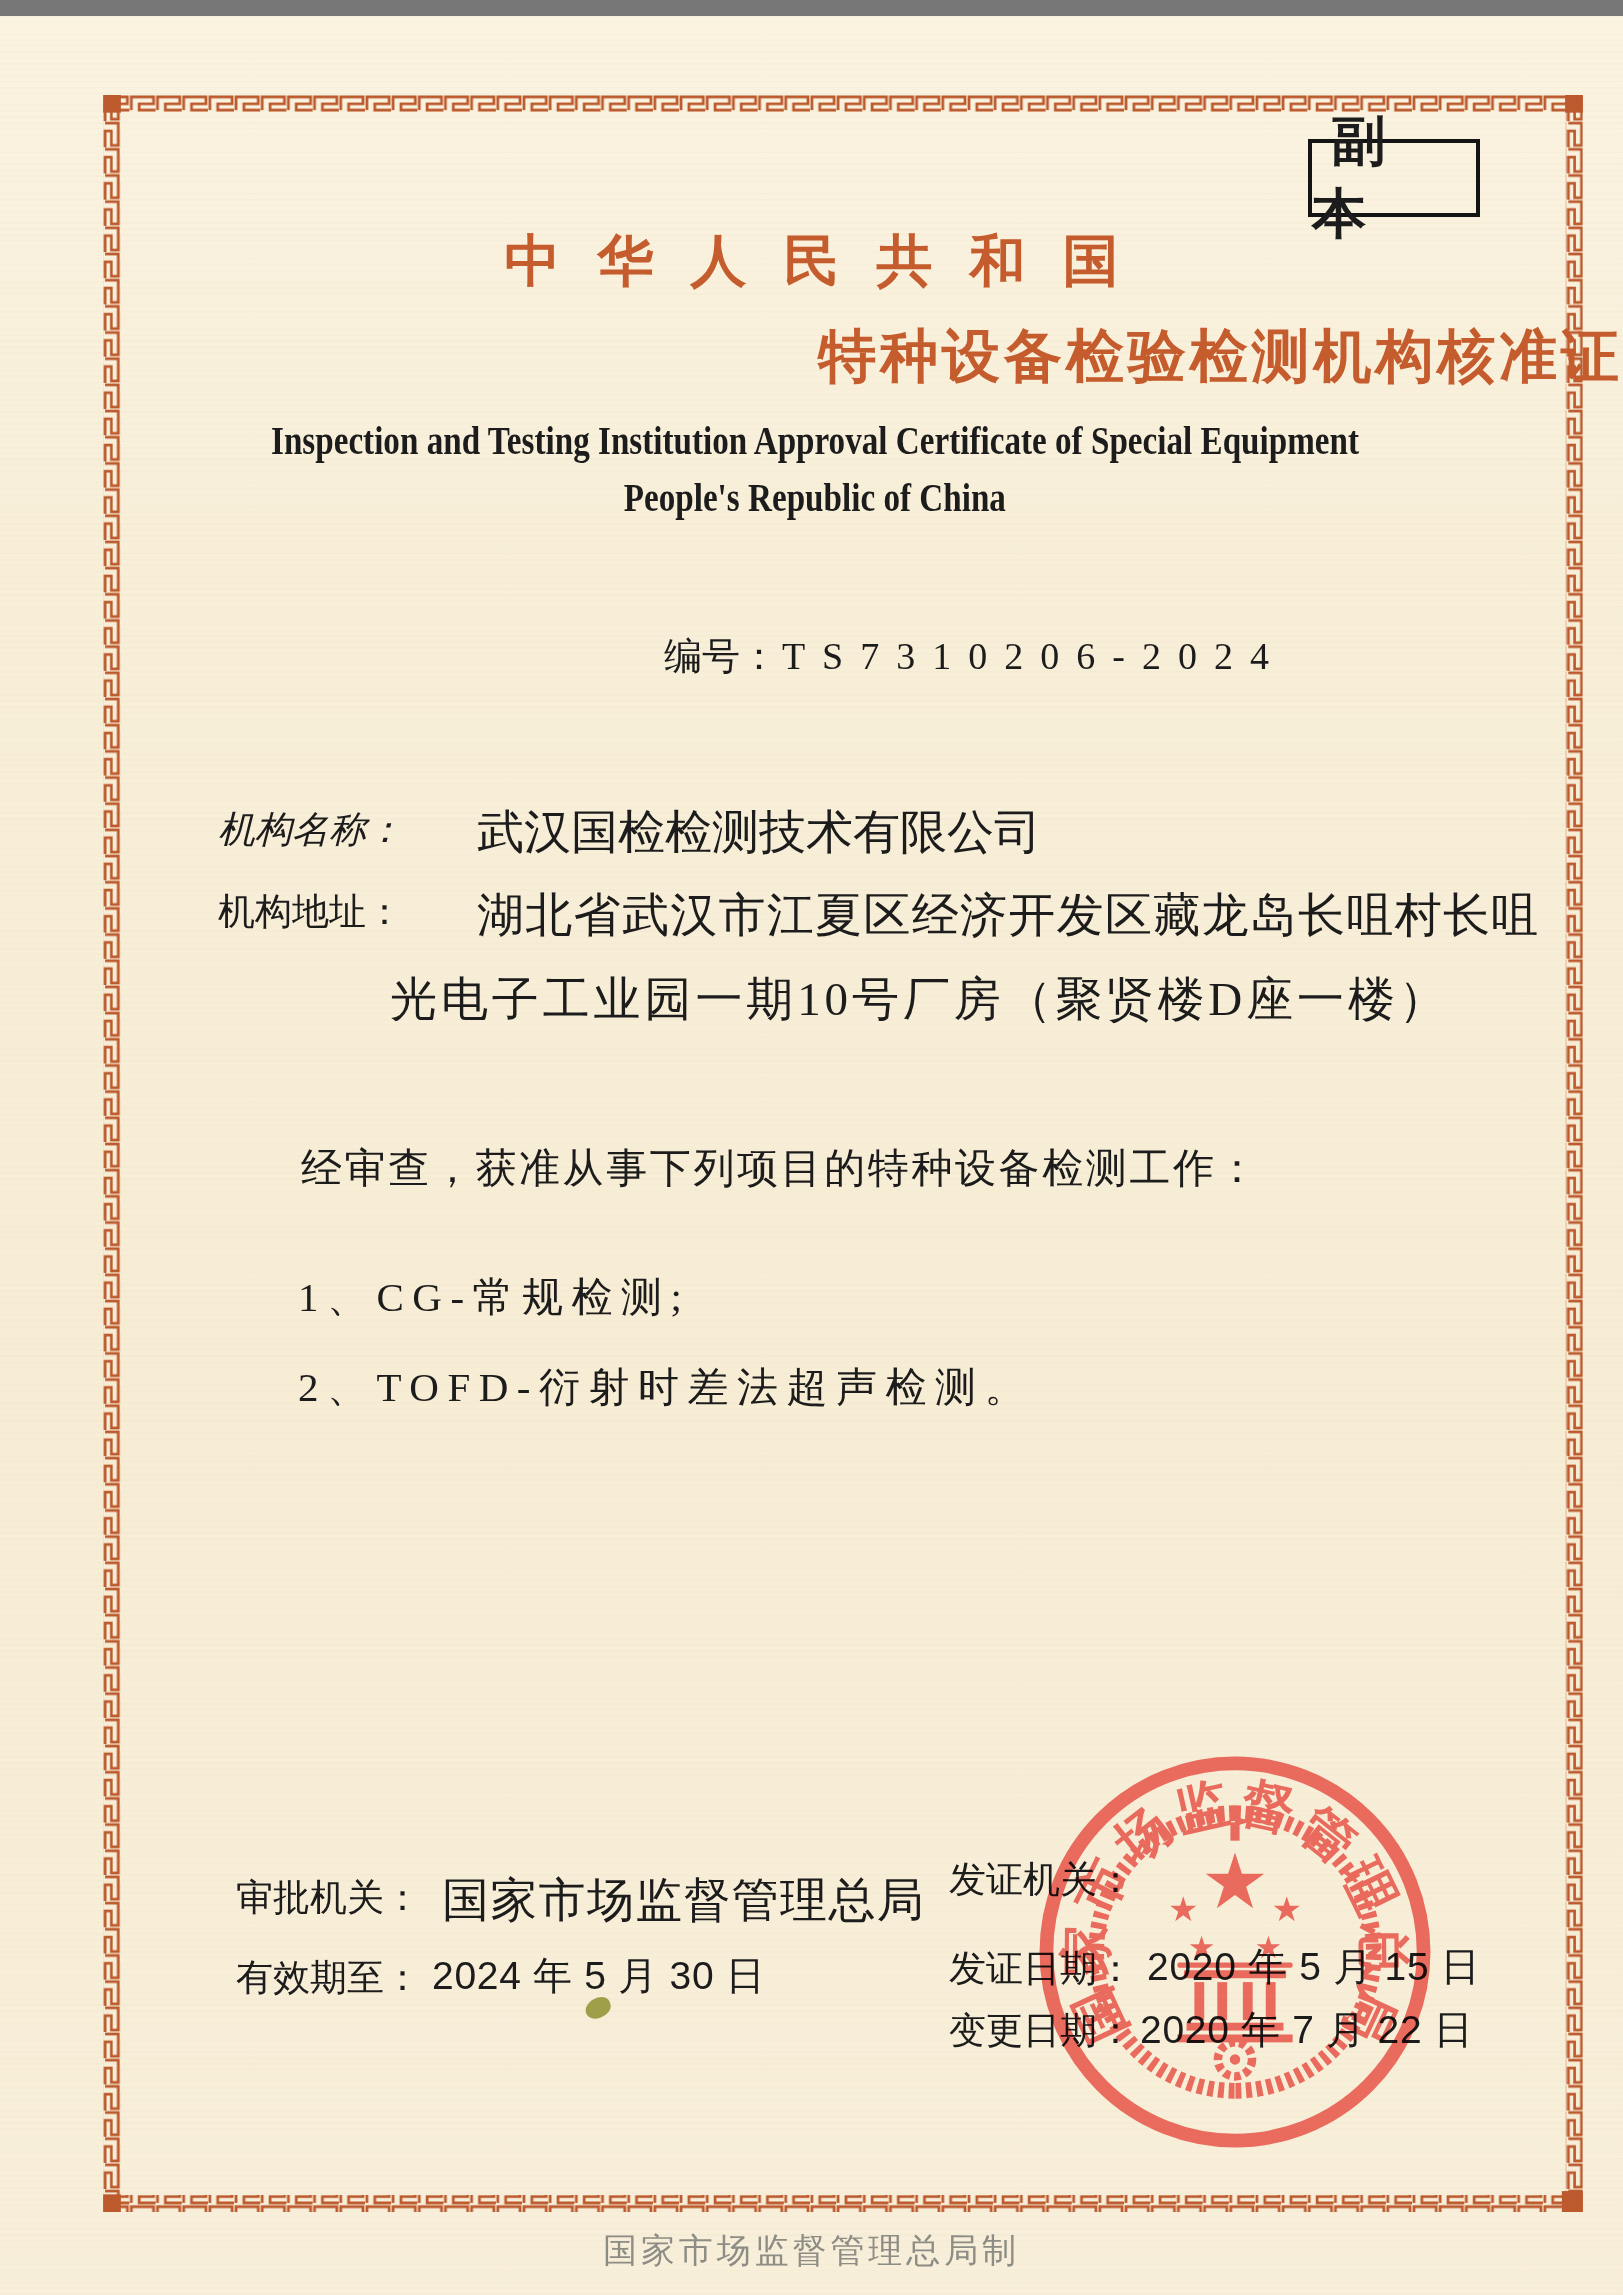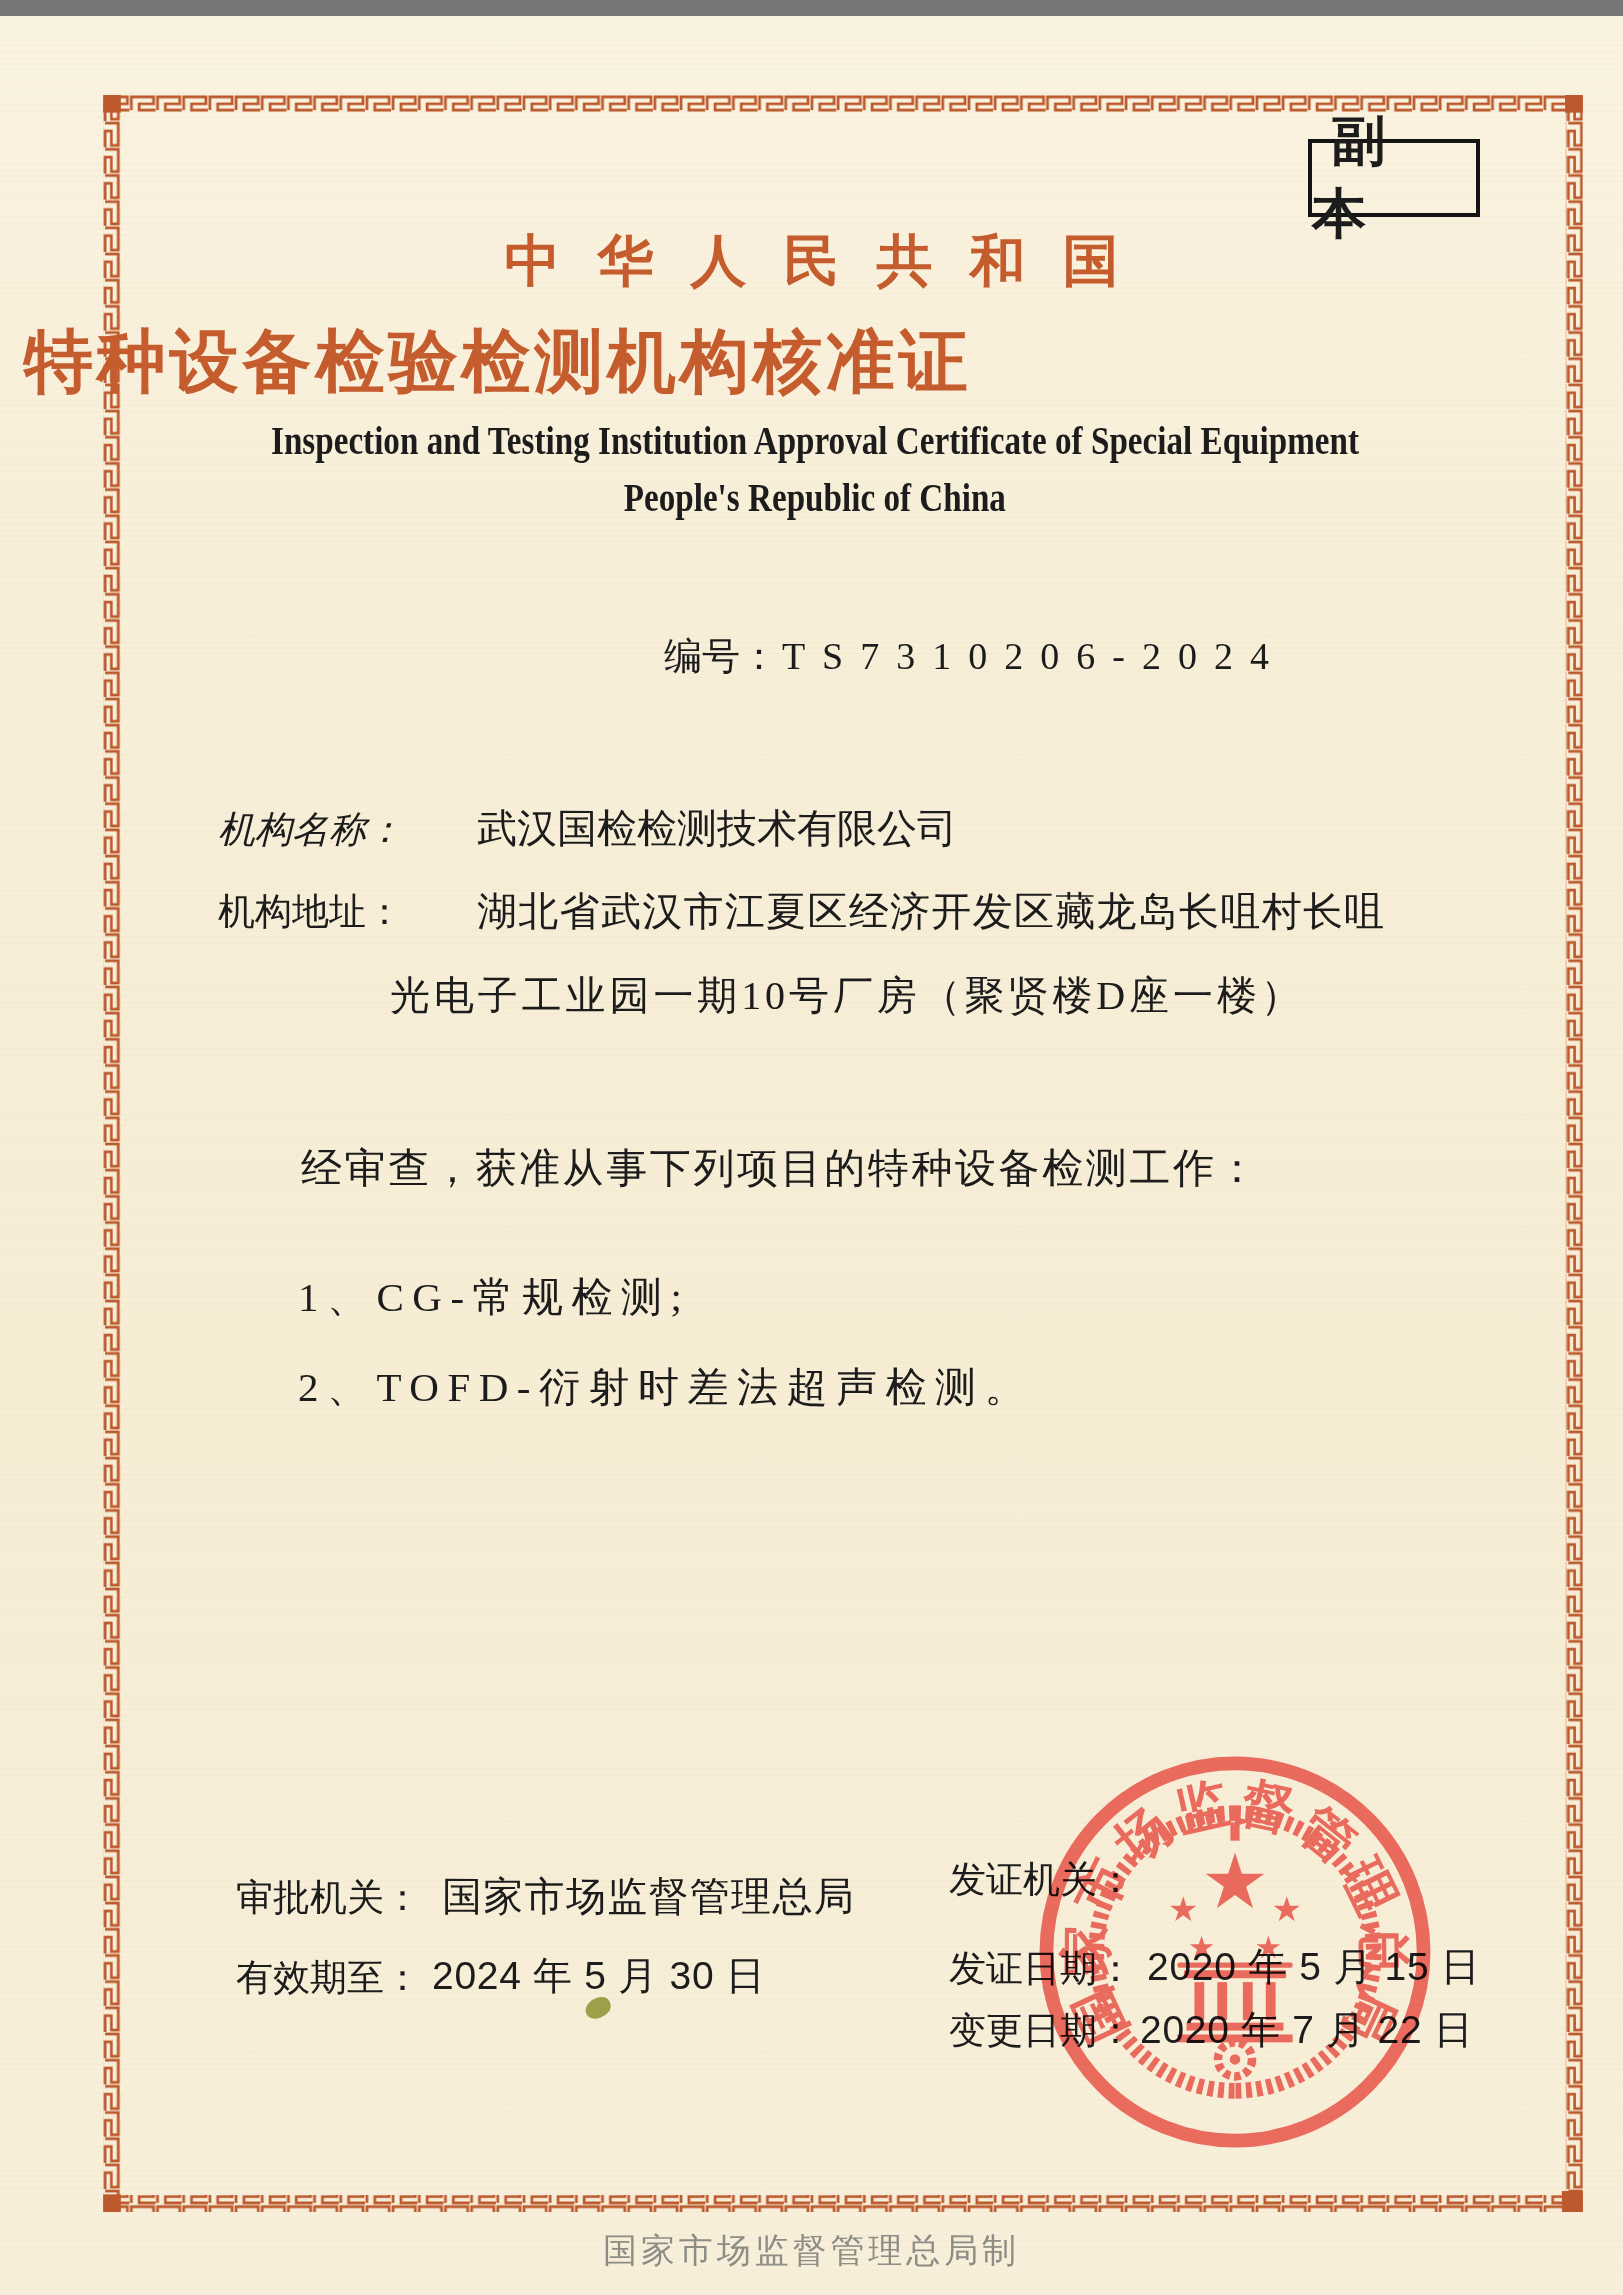--- a/index.html
+++ b/index.html
@@ -21,33 +21,33 @@
   .dup-box{
     position:absolute;left:1308px;top:123px;width:172px;height:78px;
     border:4.6px solid #141414;box-sizing:border-box;
     display:flex;align-items:center;justify-content:center;
   }
   .dup-box span{font-size:54px;font-weight:bold;letter-spacing:19.6px;text-indent:19.6px;
     font-family:"Liberation Sans", sans-serif;}
   
   .title-cn1{left:0;right:0;top:217px;text-align:center;font-size:56px;font-weight:bold;
     color:var(--title,#c55c2d);letter-spacing:37px;text-indent:37px;}
-  .title-cn2{left:0;right:0;top:312px;text-align:left;font-size:69px;font-weight:bold;
+  .title-cn2{left:0;right:0;top:312px;text-align:right;font-size:58px;font-weight:bold;
     color:var(--title,#c55c2d);letter-spacing:3.9px;text-indent:3.9px;padding-left:20px;}
   .en-line{left:6px;right:0;text-align:center;}
   .en-line span{display:inline-block;transform:scaleX(.85);transform-origin:center;
     font-size:39px;font-weight:bold;white-space:nowrap;}
   .en1{top:405px;}
   .en2{top:462px;}
   .subtitle{left:0;right:0;top:528px;text-align:center;font-size:59px;font-weight:600;letter-spacing:1.3px;}
   .certno{left:664px;top:621px;font-size:38px;}
   .certno .num{letter-spacing:17px;margin-left:3.9px;}
   
   .lbl{font-size:37px;}
-  .val{font-size:40px;}
+  .val{font-size:47px;}
   .row-name-l{left:218px;top:795px;font-style:italic;}
   .row-name-v{left:477px;top:793px;}
   .row-addr-l{left:218px;top:877px;}
   .row-addr-v{left:477px;top:876px;letter-spacing:1.3px;}
   .row-addr2{left:390px;top:960px;letter-spacing:3.9px;}
   .intro{left:301px;top:1132px;font-size:41px;letter-spacing:2.6px;}
   .item{font-size:41px;letter-spacing:8.5px;}
   .item1{left:298px;top:1261px;}
   .item2{left:298px;top:1351px;}
   

